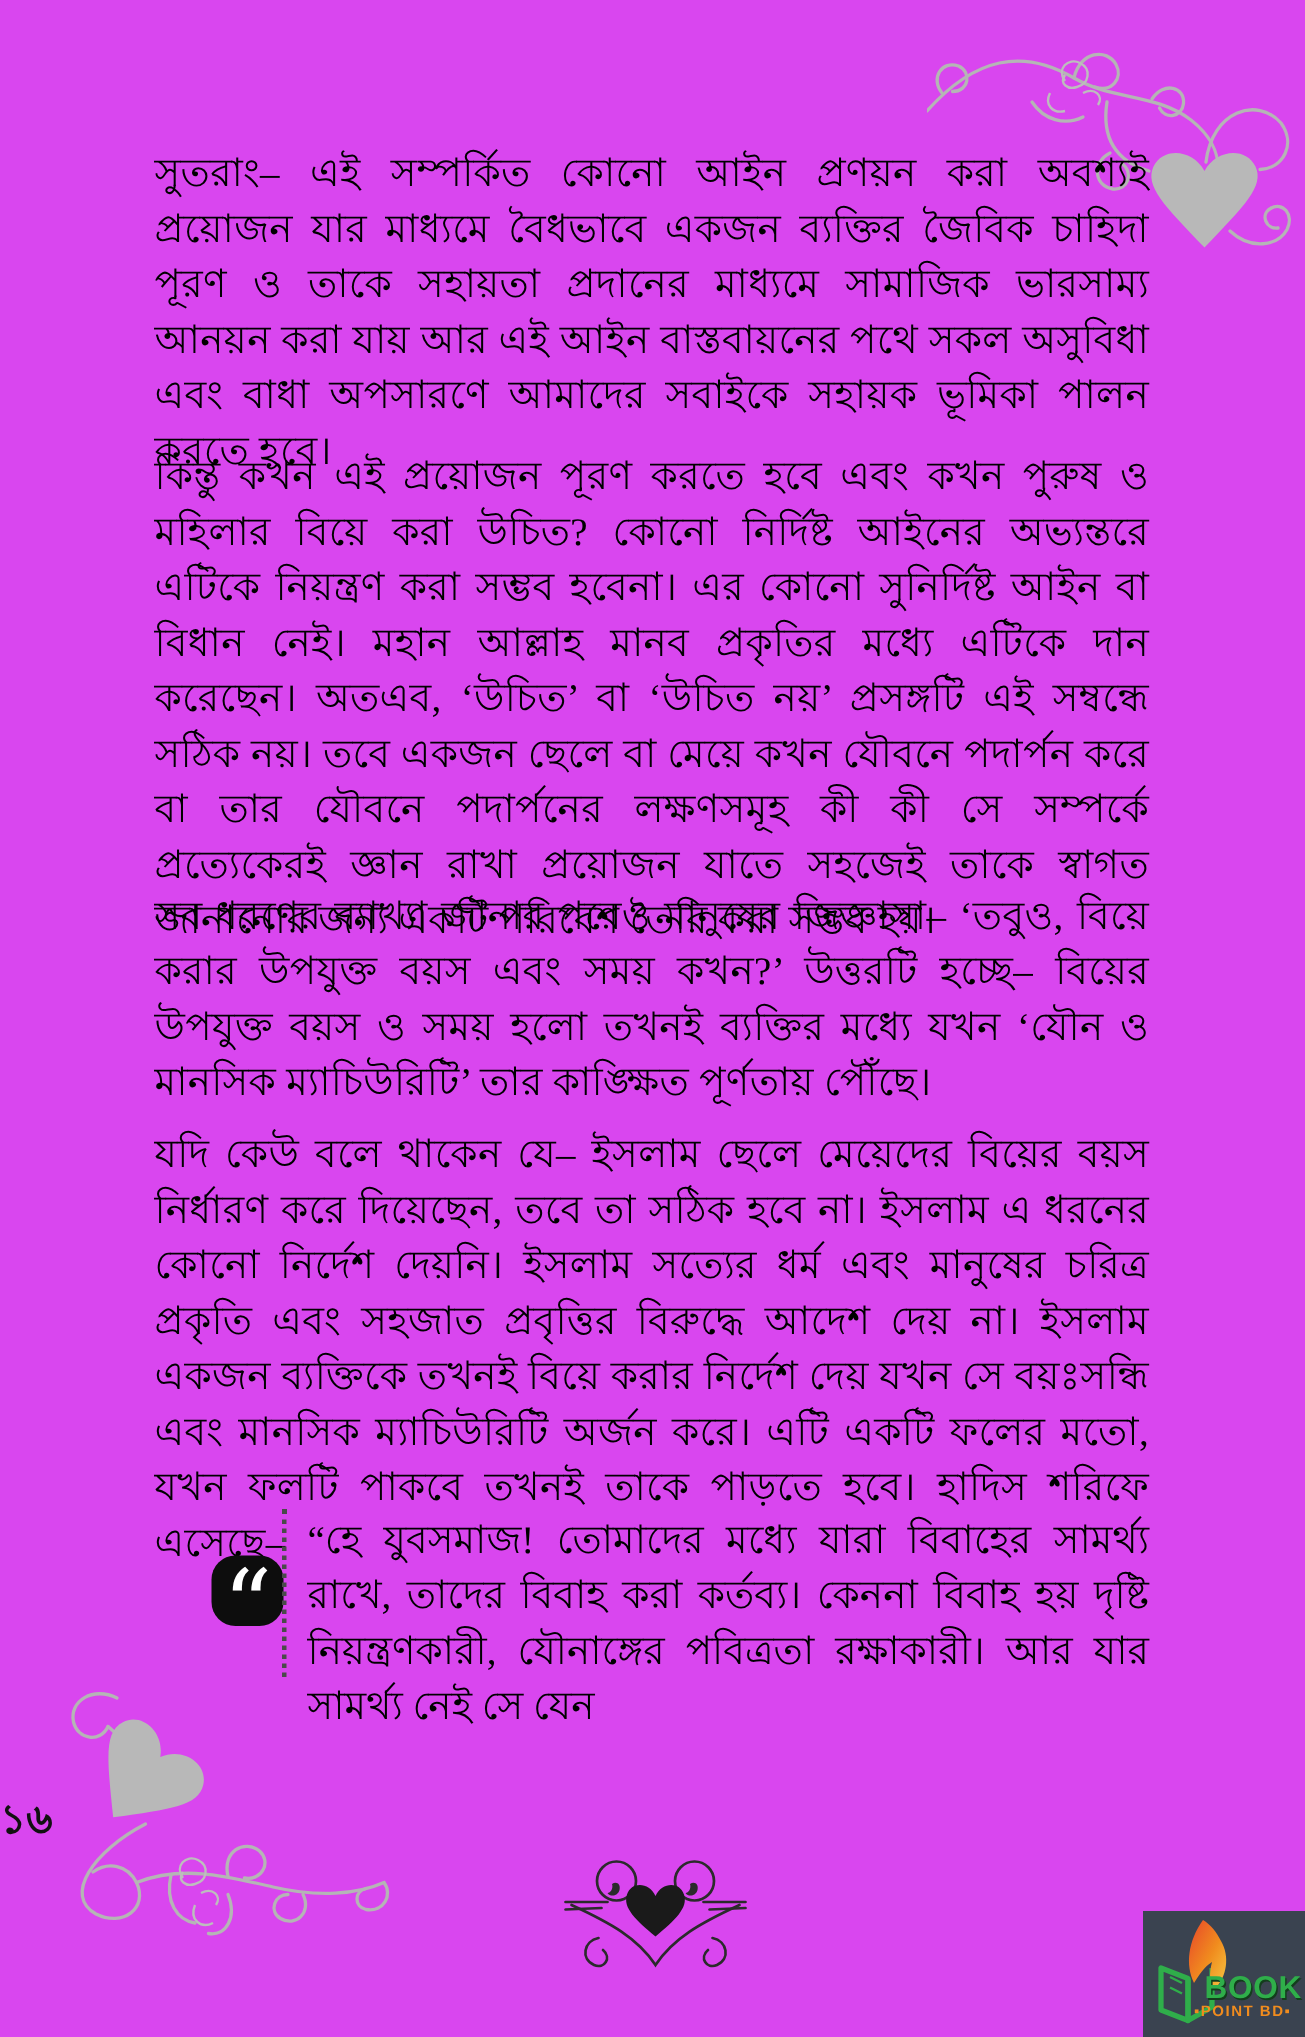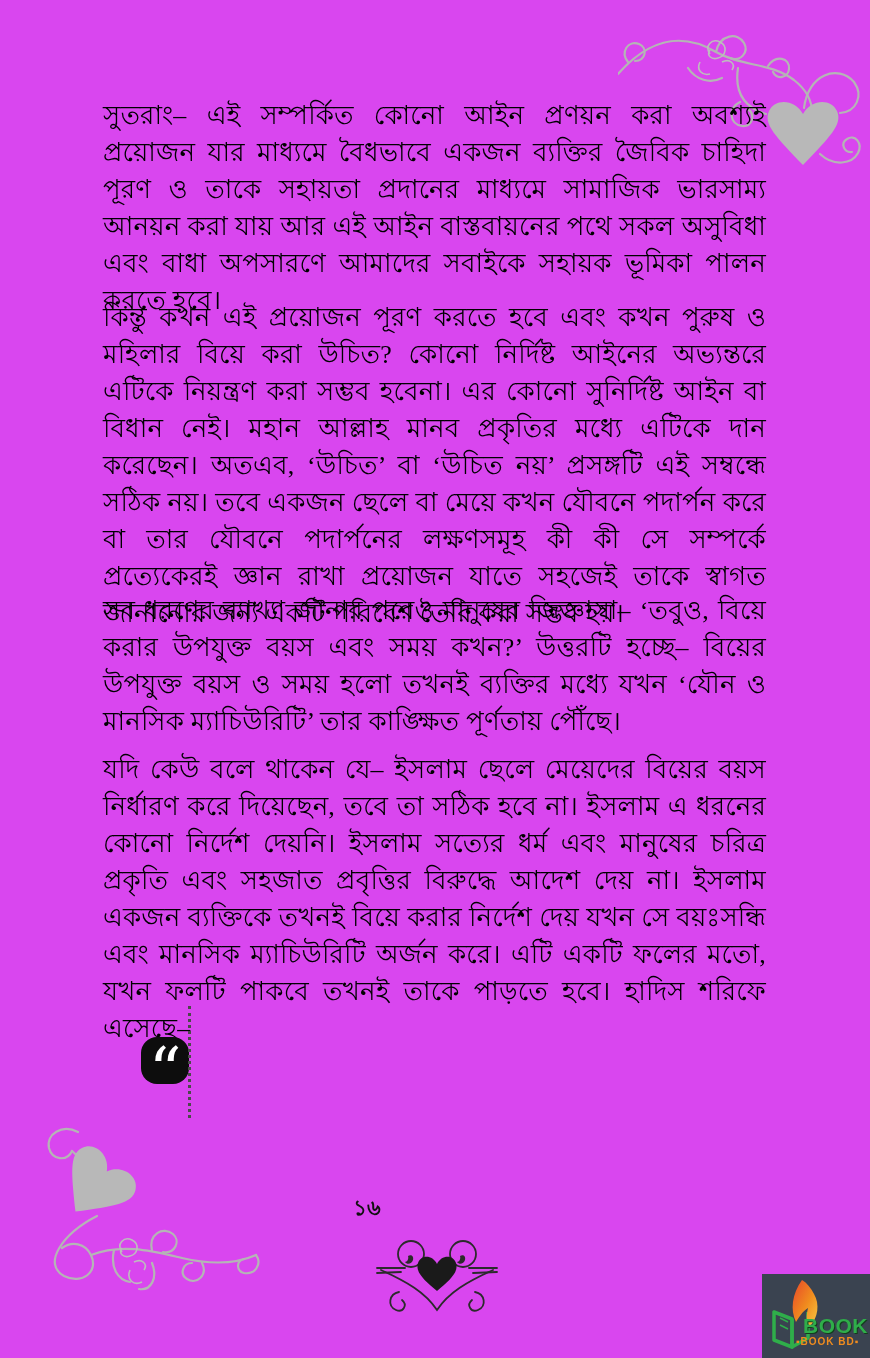--- a/index.html
+++ b/index.html
@@ -29,21 +29,21 @@
   .quote-divider{
     position:absolute;left:188px;top:1006px;height:112px;width:0;
     border-left:3px dotted #4a4a4a;
   }
   .quote-text{
     position:absolute;left:205px;top:1008px;width:561px;
     font-size:26px;line-height:37px;text-align:justify;color:#000;
   }
   .page-number{
     position:absolute;left:0;top:1192px;width:734px;
-    text-align:center;font-size:21px;font-weight:bold;color:#111;
+    font-size:27px;font-weight:bold;color:#111;
   }
   .heart-flourish{position:absolute;left:375px;top:1228px;}
   
   .logo{
     position:absolute;left:762px;top:1274px;width:108px;height:104px;
     background:#3a4350;overflow:hidden;
   }
   .logo svg{position:absolute;left:0;top:0;}
   .logo .t1{
     position:absolute;left:41px;top:40px;
@@ -85,20 +85,21 @@
 
   <div class="para" style="top:97px;">সুতরাং– এই সম্পর্কিত কোনো আইন প্রণয়ন করা অবশ্যই প্রয়োজন যার মাধ্যমে বৈধভাবে একজন ব্যক্তির জৈবিক চাহিদা পূরণ ও তাকে সহায়তা প্রদানের মাধ্যমে সামাজিক ভারসাম্য আনয়ন করা যায় আর এই আইন বাস্তবায়নের পথে সকল অসুবিধা এবং বাধা অপসারণে আমাদের সবাইকে সহায়ক ভূমিকা পালন করতে হবে।</div>
   <div class="para" style="top:299px;">কিন্তু কখন এই প্রয়োজন পূরণ করতে হবে এবং কখন পুরুষ ও মহিলার বিয়ে করা উচিত? কোনো নির্দিষ্ট আইনের অভ্যন্তরে এটিকে নিয়ন্ত্রণ করা সম্ভব হবেনা। এর কোনো সুনির্দিষ্ট আইন বা বিধান নেই। মহান আল্লাহ মানব প্রকৃতির মধ্যে এটিকে দান করেছেন। অতএব, ‘উচিত’ বা ‘উচিত নয়’ প্রসঙ্গটি এই সম্বন্ধে সঠিক নয়। তবে একজন ছেলে বা মেয়ে কখন যৌবনে পদার্পন করে বা তার যৌবনে পদার্পনের লক্ষণসমূহ কী কী সে সম্পর্কে প্রত্যেকেরই জ্ঞান রাখা প্রয়োজন যাতে সহজেই তাকে স্বাগত জানানোর জন্য একটি পরিবেশ তৈরি করা সম্ভব হয়।</div>
   <div class="para" style="top:592px;">সব ধরণের ব্যাখ্যা জানার পরেও মানুষের জিজ্ঞাসা– ‘তবুও, বিয়ে করার উপযুক্ত বয়স এবং সময় কখন?’ উত্তরটি হচ্ছে– বিয়ের উপযুক্ত বয়স ও সময় হলো তখনই ব্যক্তির মধ্যে যখন ‘যৌন ও মানসিক ম্যাচিউরিটি’ তার কাঙ্ক্ষিত পূর্ণতায় পৌঁছে।</div>
   <div class="para" style="top:751px;">যদি কেউ বলে থাকেন যে– ইসলাম ছেলে মেয়েদের বিয়ের বয়স নির্ধারণ করে দিয়েছেন, তবে তা সঠিক হবে না। ইসলাম এ ধরনের কোনো নির্দেশ দেয়নি। ইসলাম সত্যের ধর্ম এবং মানুষের চরিত্র প্রকৃতি এবং সহজাত প্রবৃত্তির বিরুদ্ধে আদেশ দেয় না। ইসলাম একজন ব্যক্তিকে তখনই বিয়ে করার নির্দেশ দেয় যখন সে বয়ঃসন্ধি এবং মানসিক ম্যাচিউরিটি অর্জন করে। এটি একটি ফলের মতো, যখন ফলটি পাকবে তখনই তাকে পাড়তে হবে। হাদিস শরিফে এসেছে–</div>
 
   <div class="quote-icon">
     <span>“</span>
   </div>
   <div class="quote-divider"></div>
+  <div class="quote-text">“হে যুবসমাজ! তোমাদের মধ্যে যারা বিবাহের সামর্থ্য রাখে, তাদের বিবাহ করা কর্তব্য। কেননা বিবাহ হয় দৃষ্টি নিয়ন্ত্রণকারী, যৌনাঙ্গের পবিত্রতা রক্ষাকারী। আর যার সামর্থ্য নেই সে যেন</div>
 
   <div class="page-number">১৬</div>
 
   <svg class="heart-flourish" width="124" height="100" viewBox="0 0 124 100" fill="none">
     <g stroke="#2b2b2b" stroke-width="1.8" fill="none" stroke-linecap="round">
       <circle cx="36" cy="26" r="13"></circle>
       <circle cx="88" cy="26" r="13"></circle>
       <path d="M2,40 L30,40"></path>
       <path d="M2,45 L26,44"></path>
       <path d="M94,40 L122,40"></path>
@@ -143,16 +144,16 @@
         </linearGradient>
       </defs>
       <g>
         <path d="M12,38 L12,66 L30,73 L30,45 Z" fill="none" stroke="#2fae4a" stroke-width="3.5" stroke-linejoin="round"></path>
         <path d="M30,45 L30,73 L46,64 L46,38" fill="none" stroke="#2fae4a" stroke-width="3.5" stroke-linejoin="round"></path>
         <path d="M18,44 L26,48 M18,51 L26,55" stroke="#2fae4a" stroke-width="1.6"></path>
       </g>
       <path fill="url(#flame)" d="M40,6 C30,20 28,36 34,48 C38,42 40,38 46,34 C44,42 44,48 48,52 C56,44 58,30 52,20 C49,14 45,9 40,6 Z"></path>
     </svg>
     <div class="t1">BOOK</div>
-    <div class="t2">▪BOOK BD▪</div>
+    <div class="t2">▪POINT BD▪</div>
   </div>
 
 </div>
 
 </body></html>

